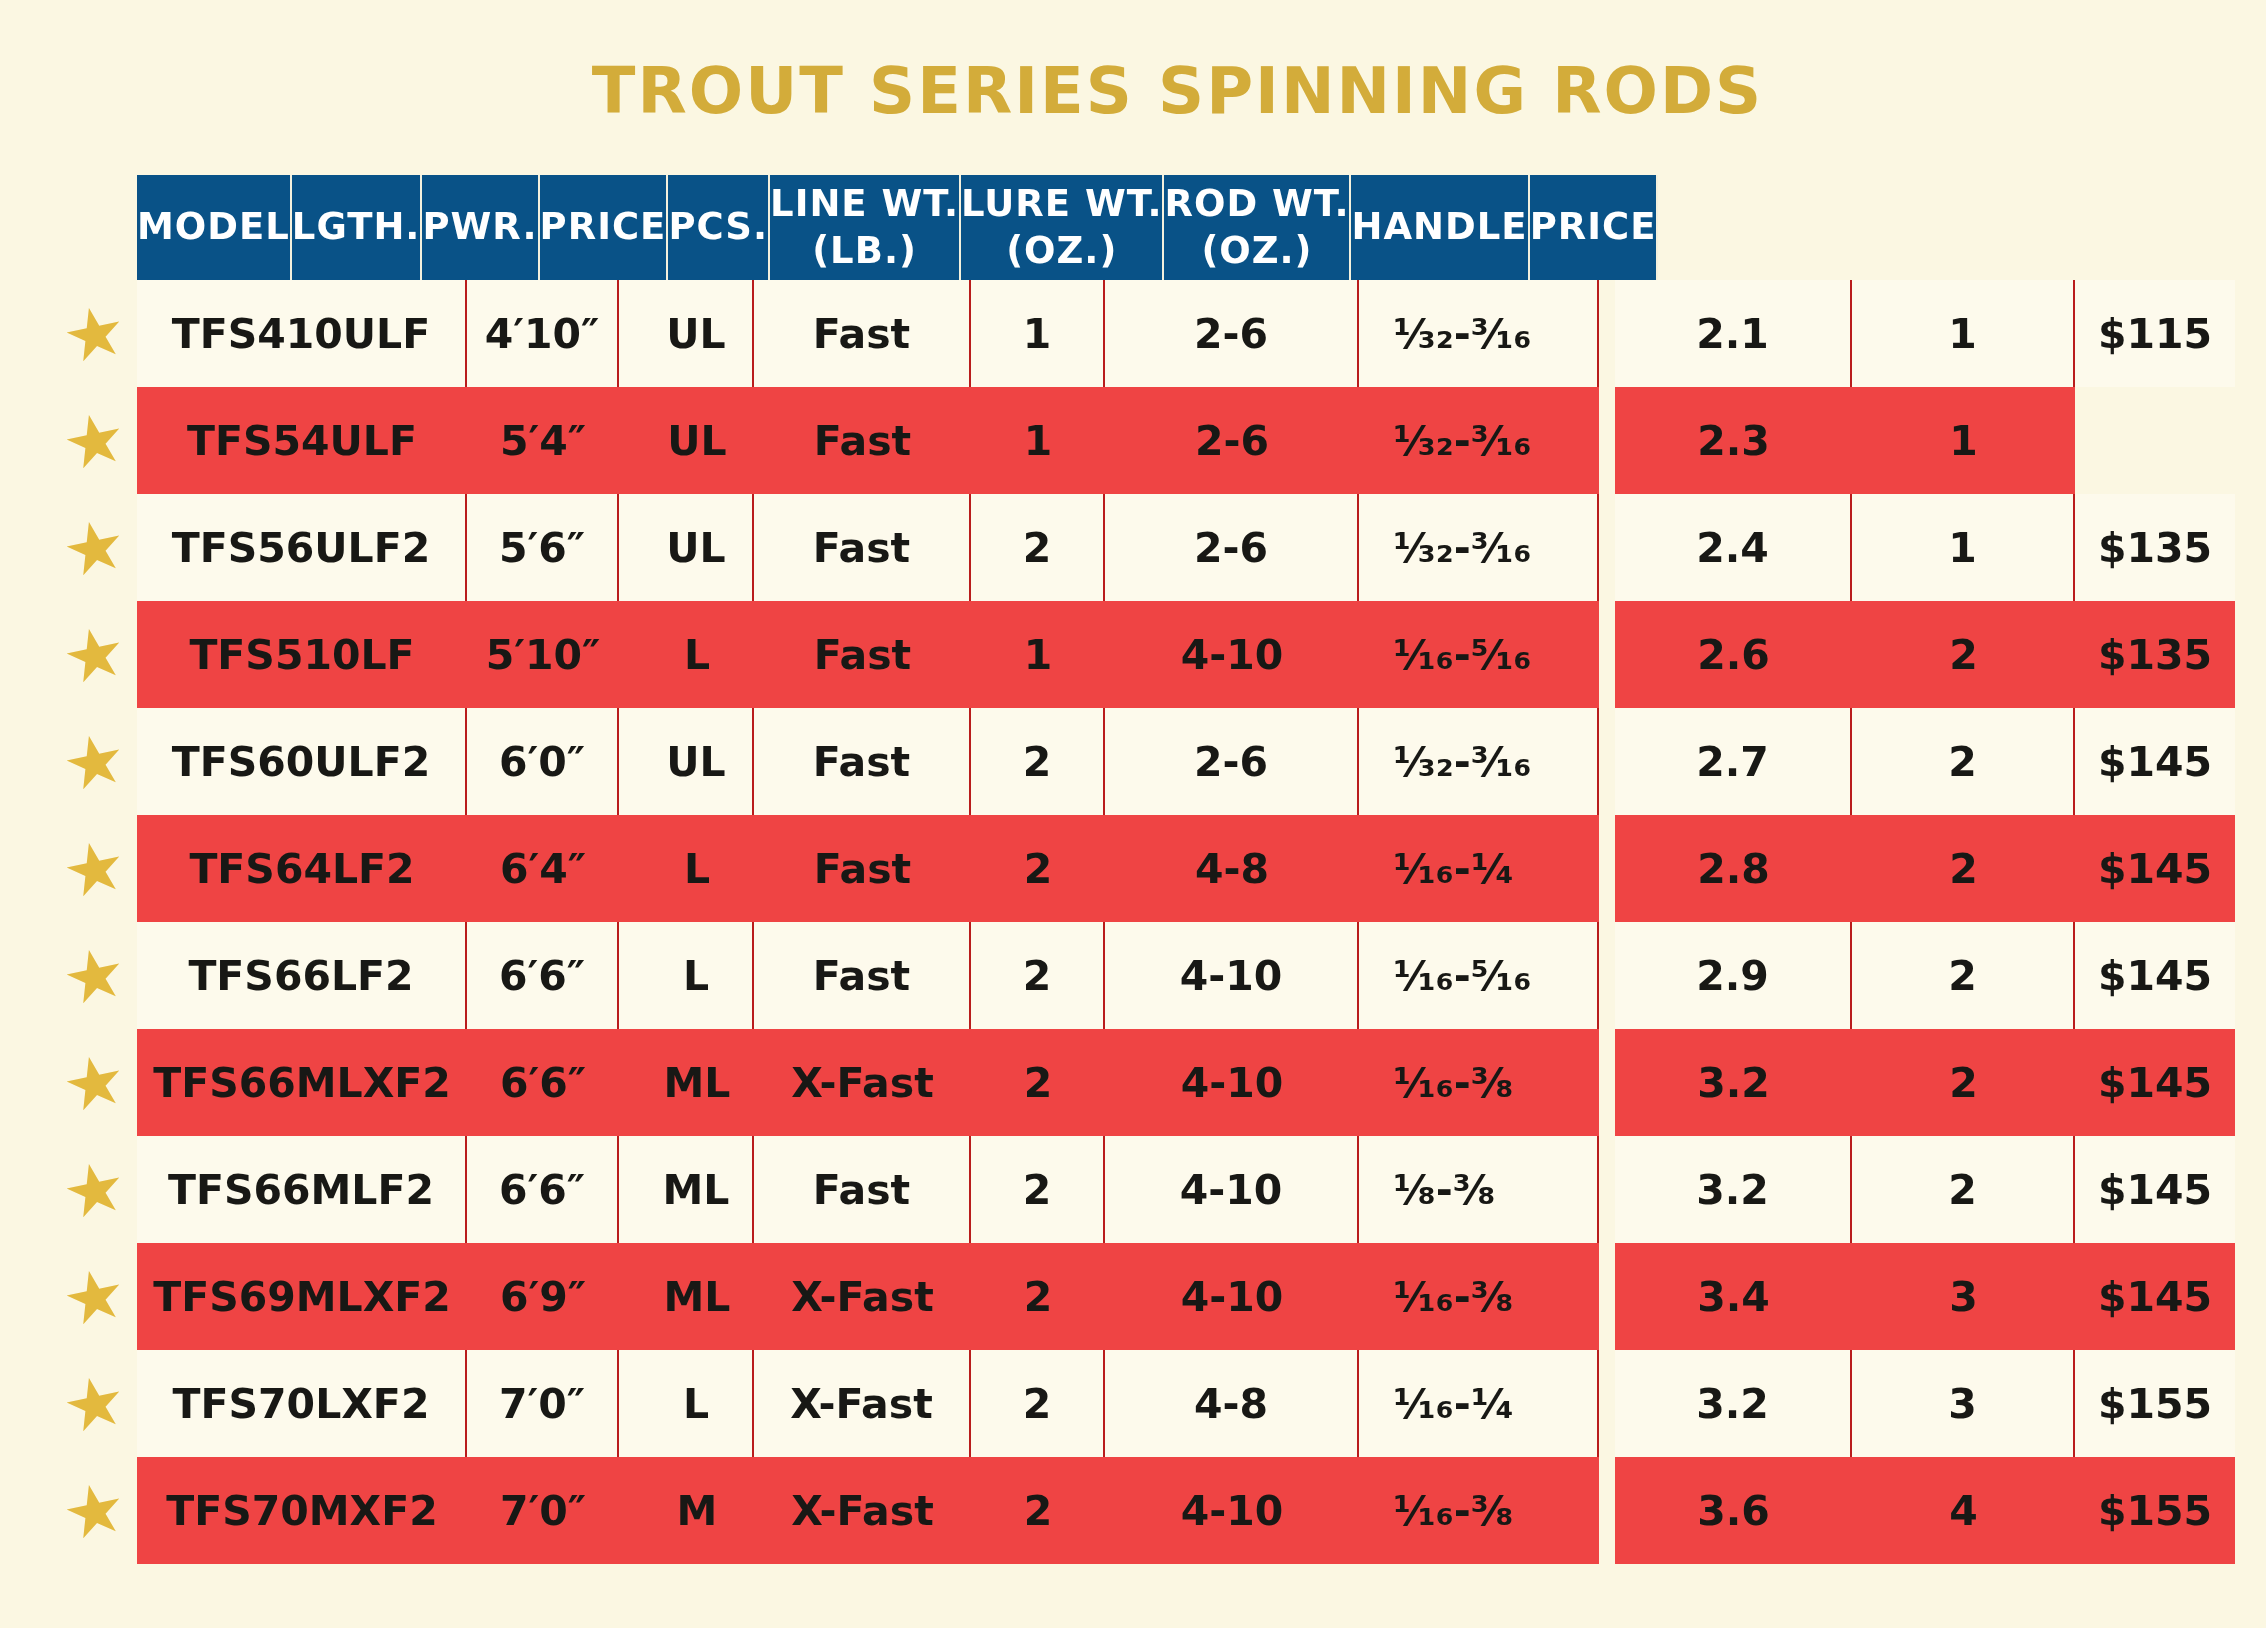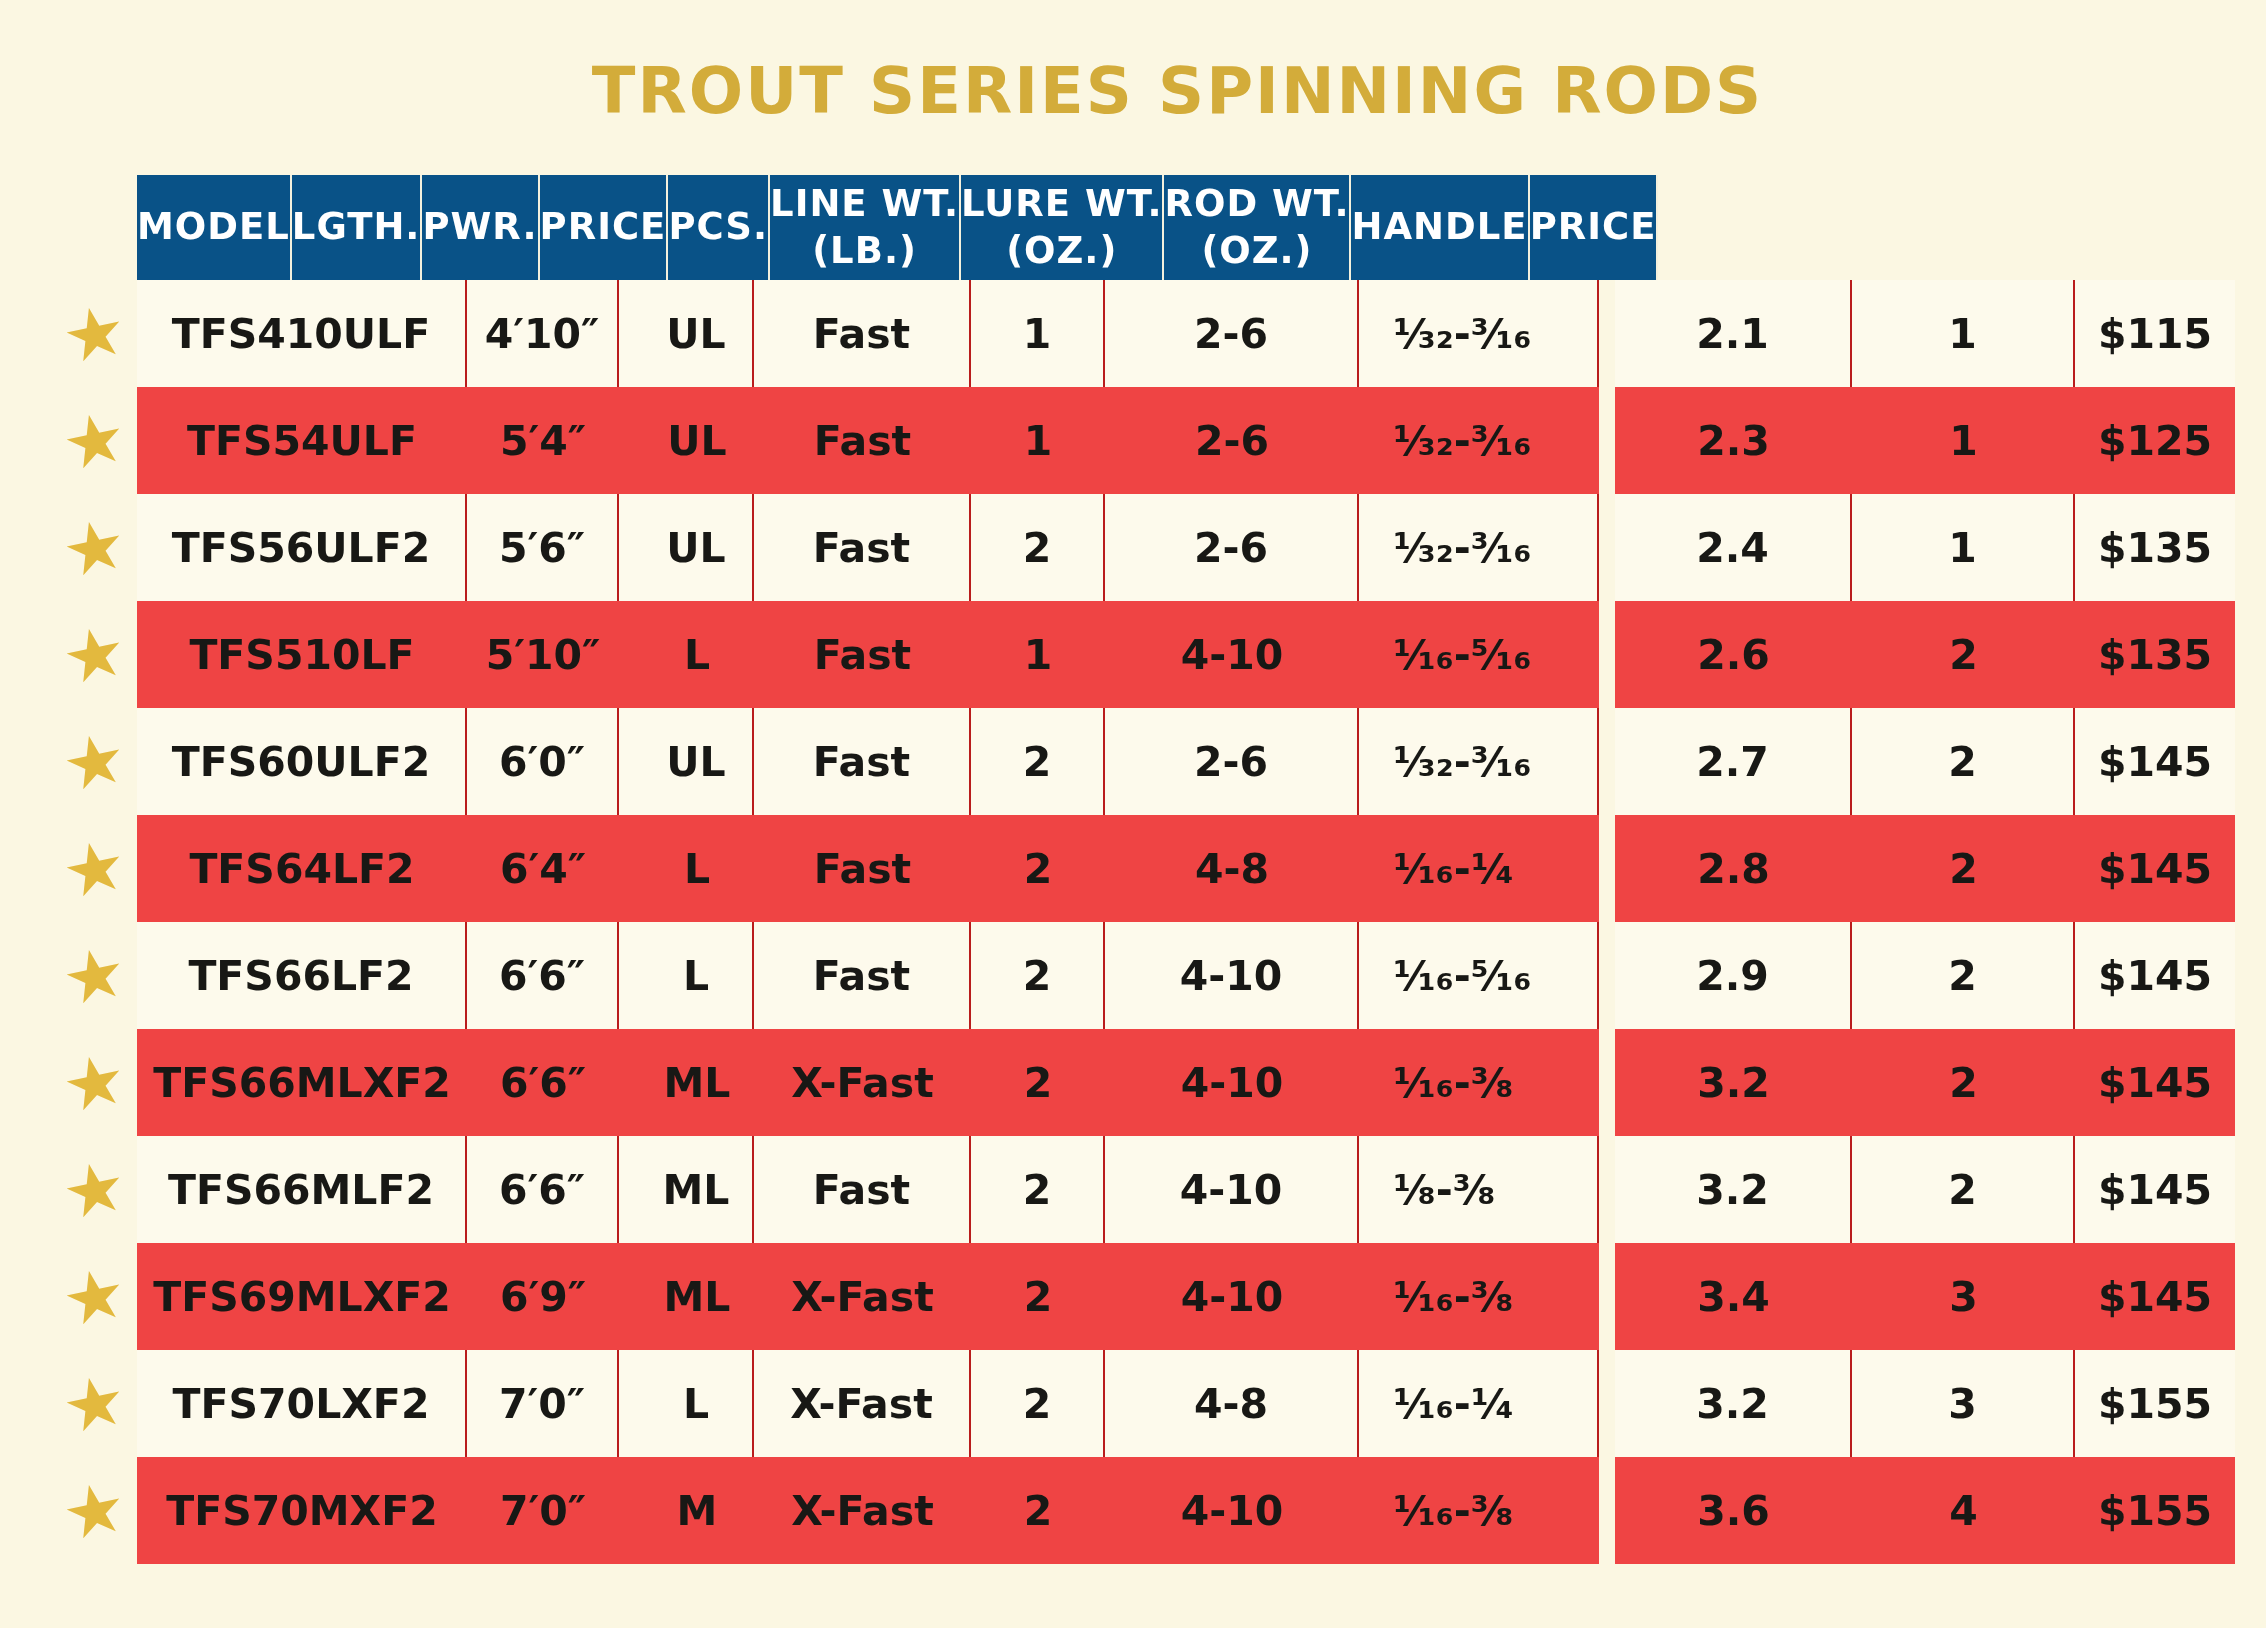--- a/index.html
+++ b/index.html
@@ -176,21 +176,20 @@
     </div>
     <div class="cell c-model">TFS54ULF</div>
     <div class="cell c-lgth">5′4″</div>
     <div class="cell c-pwr">UL</div>
     <div class="cell c-action">Fast</div>
     <div class="cell c-pcs">1</div>
     <div class="cell c-line">2-6</div>
     <div class="cell c-lure">¹⁄₃₂-³⁄₁₆</div>
     <div class="cell c-rod">2.3</div>
     <div class="cell c-handle">1</div>
-    <div class="cell c-price">$125</div>
   </div>
 
   <div class="row cream">
     <div class="star-gutter">
       <span class="star">★</span>
     </div>
     <div class="cell c-model">TFS56ULF2</div>
     <div class="cell c-lgth">5′6″</div>
     <div class="cell c-pwr">UL</div>
     <div class="cell c-action">Fast</div>

